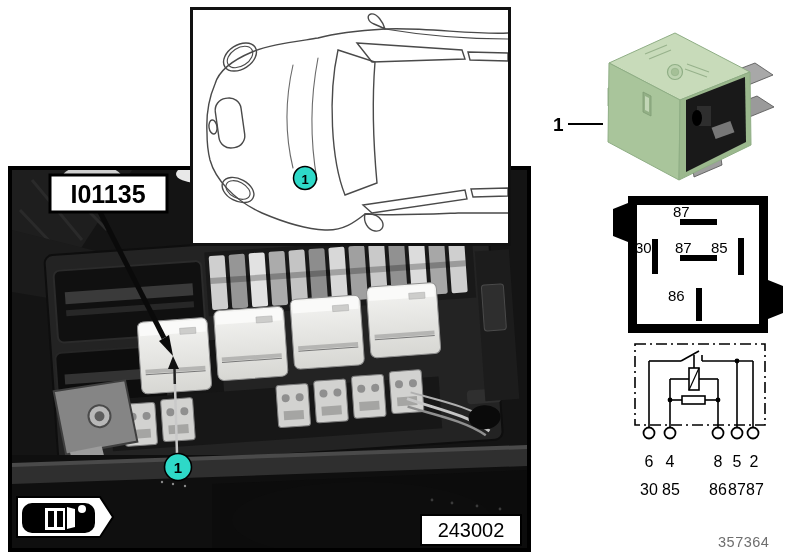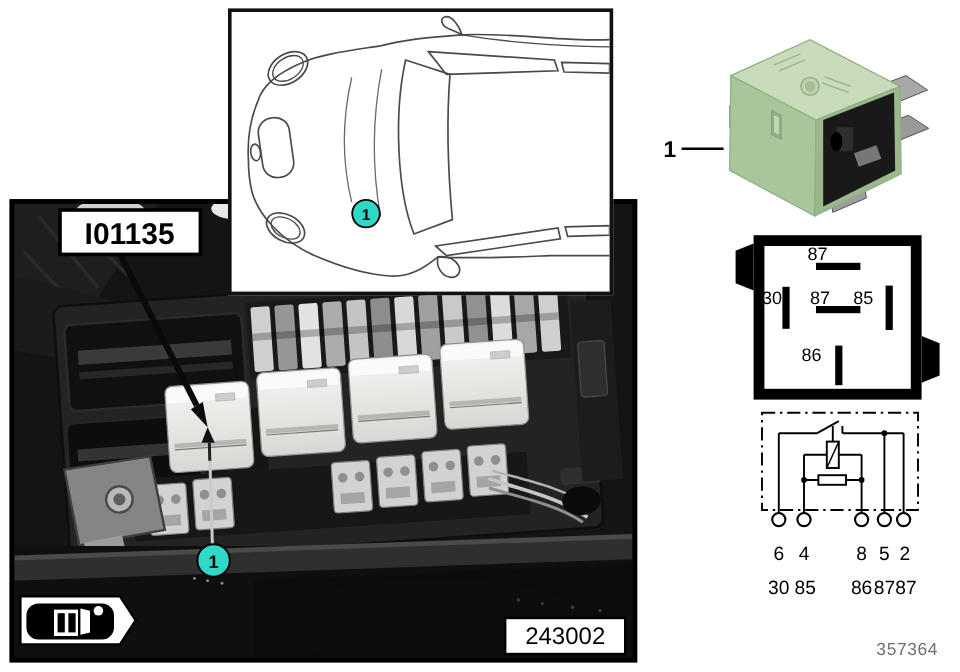--- a/index.html
+++ b/index.html
@@ -6,21 +6,21 @@
   .canvas{position:relative;width:800px;height:560px;background:#ffffff;overflow:hidden;
           font-family:"Liberation Sans",sans-serif;}
   .abs{position:absolute;}
   .photo{left:8px;top:166px;width:523px;height:386px;border:4px solid #000;box-sizing:border-box;background:#141414;}
   .photo svg{display:block;width:515px;height:378px;}
   .inset{left:190px;top:7px;width:321px;height:239px;border:3px solid #111;box-sizing:border-box;background:#fff;}
   .inset svg{display:block;width:315px;height:233px;}
   .relay-fig{left:545px;top:28px;width:250px;height:160px;}
   .pin-diagram{left:605px;top:192px;width:185px;height:148px;}
   .schematic{left:615px;top:338px;width:175px;height:165px;}
-  .doc-number{left:718px;top:534px;width:76px;text-align:center;font-size:14.5px;color:#6e6e6e;letter-spacing:.5px;}
+  .doc-number{left:718px;top:534px;width:76px;text-align:left;font-size:14.5px;color:#6e6e6e;letter-spacing:.5px;}
   text{font-family:"Liberation Sans",sans-serif;}
 </style>
 </head>
 <body>
 
 <div class="canvas">
 
   <div class="abs photo">
     <svg viewBox="0 0 515 378">
       <defs>

